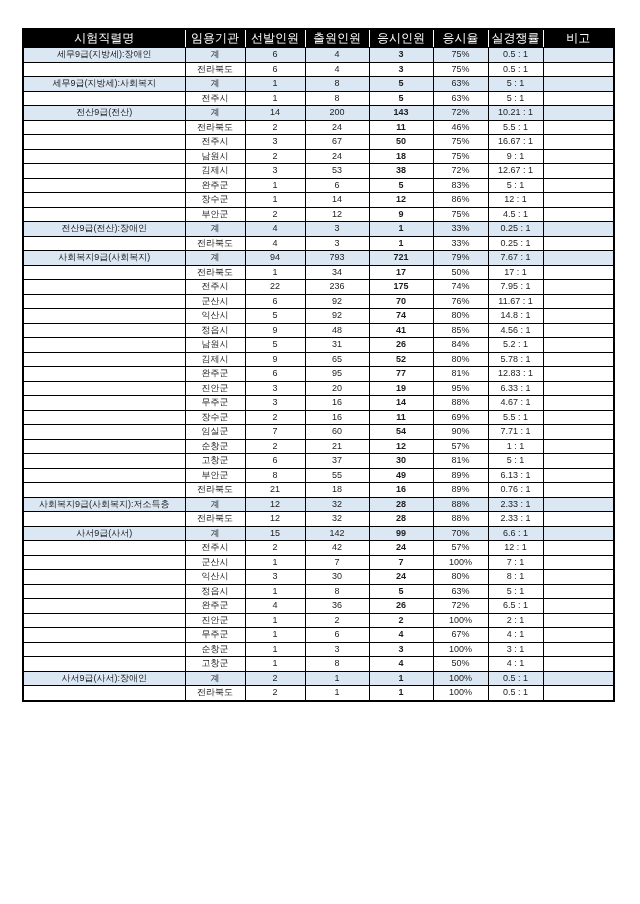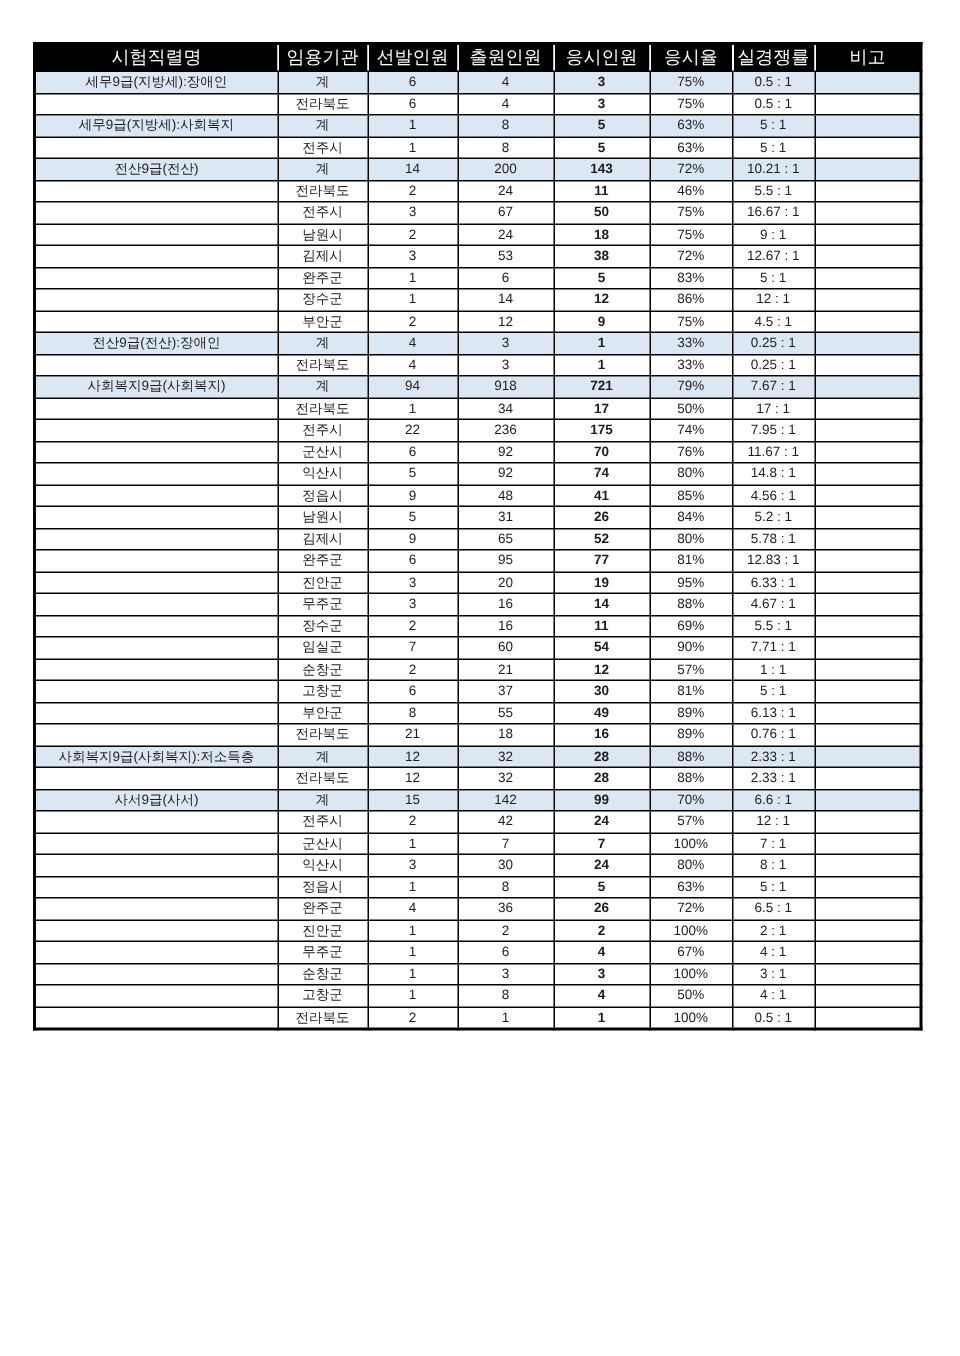--- a/index.html
+++ b/index.html
@@ -220,21 +220,21 @@
           <td>3</td>
           <td class="bold-col">1</td>
           <td>33%</td>
           <td>0.25 : 1</td>
           <td></td>
         </tr>
         <tr class="total-row">
           <td>사회복지9급(사회복지)</td>
           <td>계</td>
           <td>94</td>
-          <td>918</td>
+          <td>793</td>
           <td class="bold-col">721</td>
           <td>79%</td>
           <td>7.67 : 1</td>
           <td></td>
         </tr>
         <tr>
           <td></td>
           <td>전라북도</td>
           <td>1</td>
           <td>34</td>
@@ -506,20 +506,30 @@
         <tr>
           <td></td>
           <td>고창군</td>
           <td>1</td>
           <td>8</td>
           <td class="bold-col">4</td>
           <td>50%</td>
           <td>4 : 1</td>
           <td></td>
         </tr>
+        <tr class="total-row">
+          <td>사서9급(사서):장애인</td>
+          <td>계</td>
+          <td>2</td>
+          <td>1</td>
+          <td class="bold-col">1</td>
+          <td>100%</td>
+          <td>0.5 : 1</td>
+          <td></td>
+        </tr>
         <tr>
           <td></td>
           <td>전라북도</td>
           <td>2</td>
           <td>1</td>
           <td class="bold-col">1</td>
           <td>100%</td>
           <td>0.5 : 1</td>
           <td></td>
         </tr>

